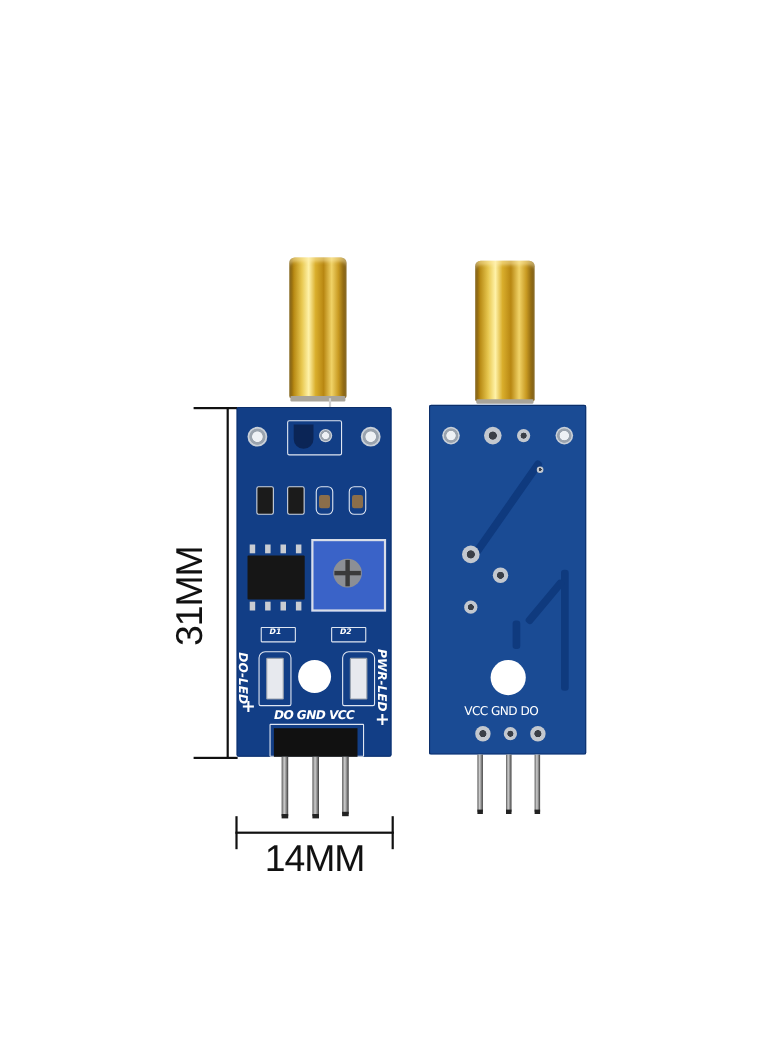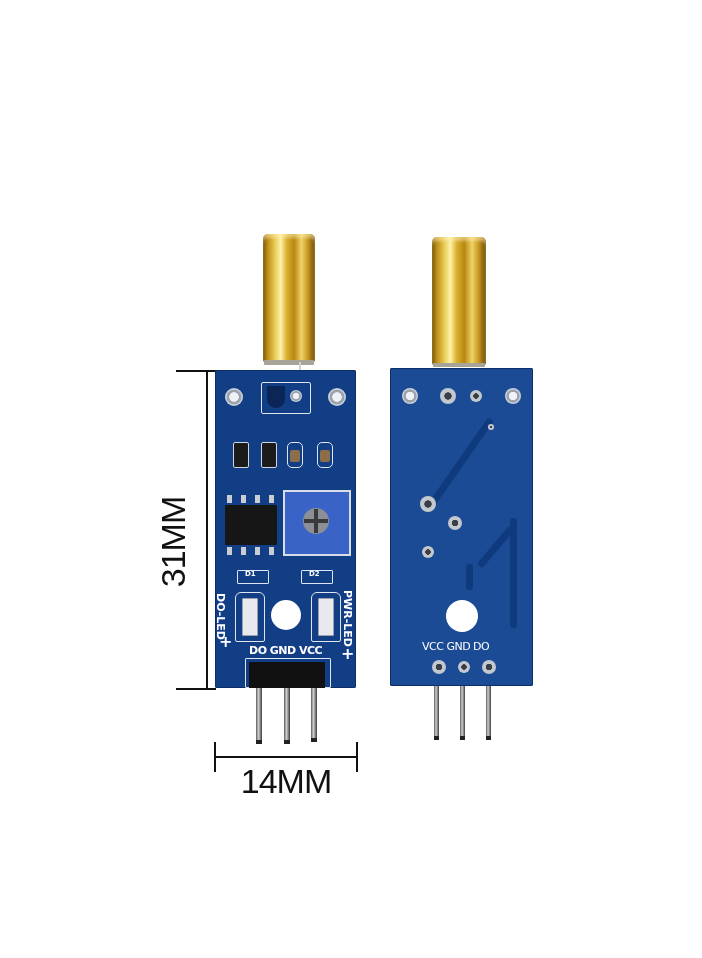--- a/index.html
+++ b/index.html
@@ -56,21 +56,21 @@
   <div class="abs dim-line" style="left:142px;top:0;width:2px;height:30px;"></div>
 </div>
 <div class="abs dim-label" style="left:226px;top:762px;width:120px;text-align:center;">14MM</div>
 
 <div class="abs" style="left:0;top:0;width:0;height:0;">
 
   <div class="abs cylinder" style="left:263px;top:234px;width:52px;height:128px;"></div>
   <div class="abs cyl-base" style="left:264px;top:360px;width:50px;height:5px;"></div>
   <div class="abs" style="left:299px;top:362px;width:2px;height:22px;background:#d0d0d0;"></div>
 
-  <div class="abs pcb" style="left:215px;top:370px;width:141px;height:318px;">
+  <div class="abs pcb" style="left:215px;top:370px;width:141px;height:318px;font-style:italic;">
 
     <div class="abs mount-hole" style="left:10px;top:18px;width:18px;height:18px;"></div>
     <div class="abs mount-hole" style="left:113px;top:18px;width:18px;height:18px;"></div>
 
     <div class="abs silk" style="left:46px;top:12px;width:48px;height:30px;border-radius:2px;"></div>
     <div class="abs" style="left:52px;top:16px;width:18px;height:22px;background:#0b2556;border-radius:0 0 9px 9px;"></div>
     <div class="abs mount-hole" style="left:75px;top:20px;width:12px;height:12px;"></div>
 
     <div class="abs smd" style="left:18px;top:72px;width:14px;height:24px;"></div>
     <div class="abs smd" style="left:46px;top:72px;width:14px;height:24px;"></div>

